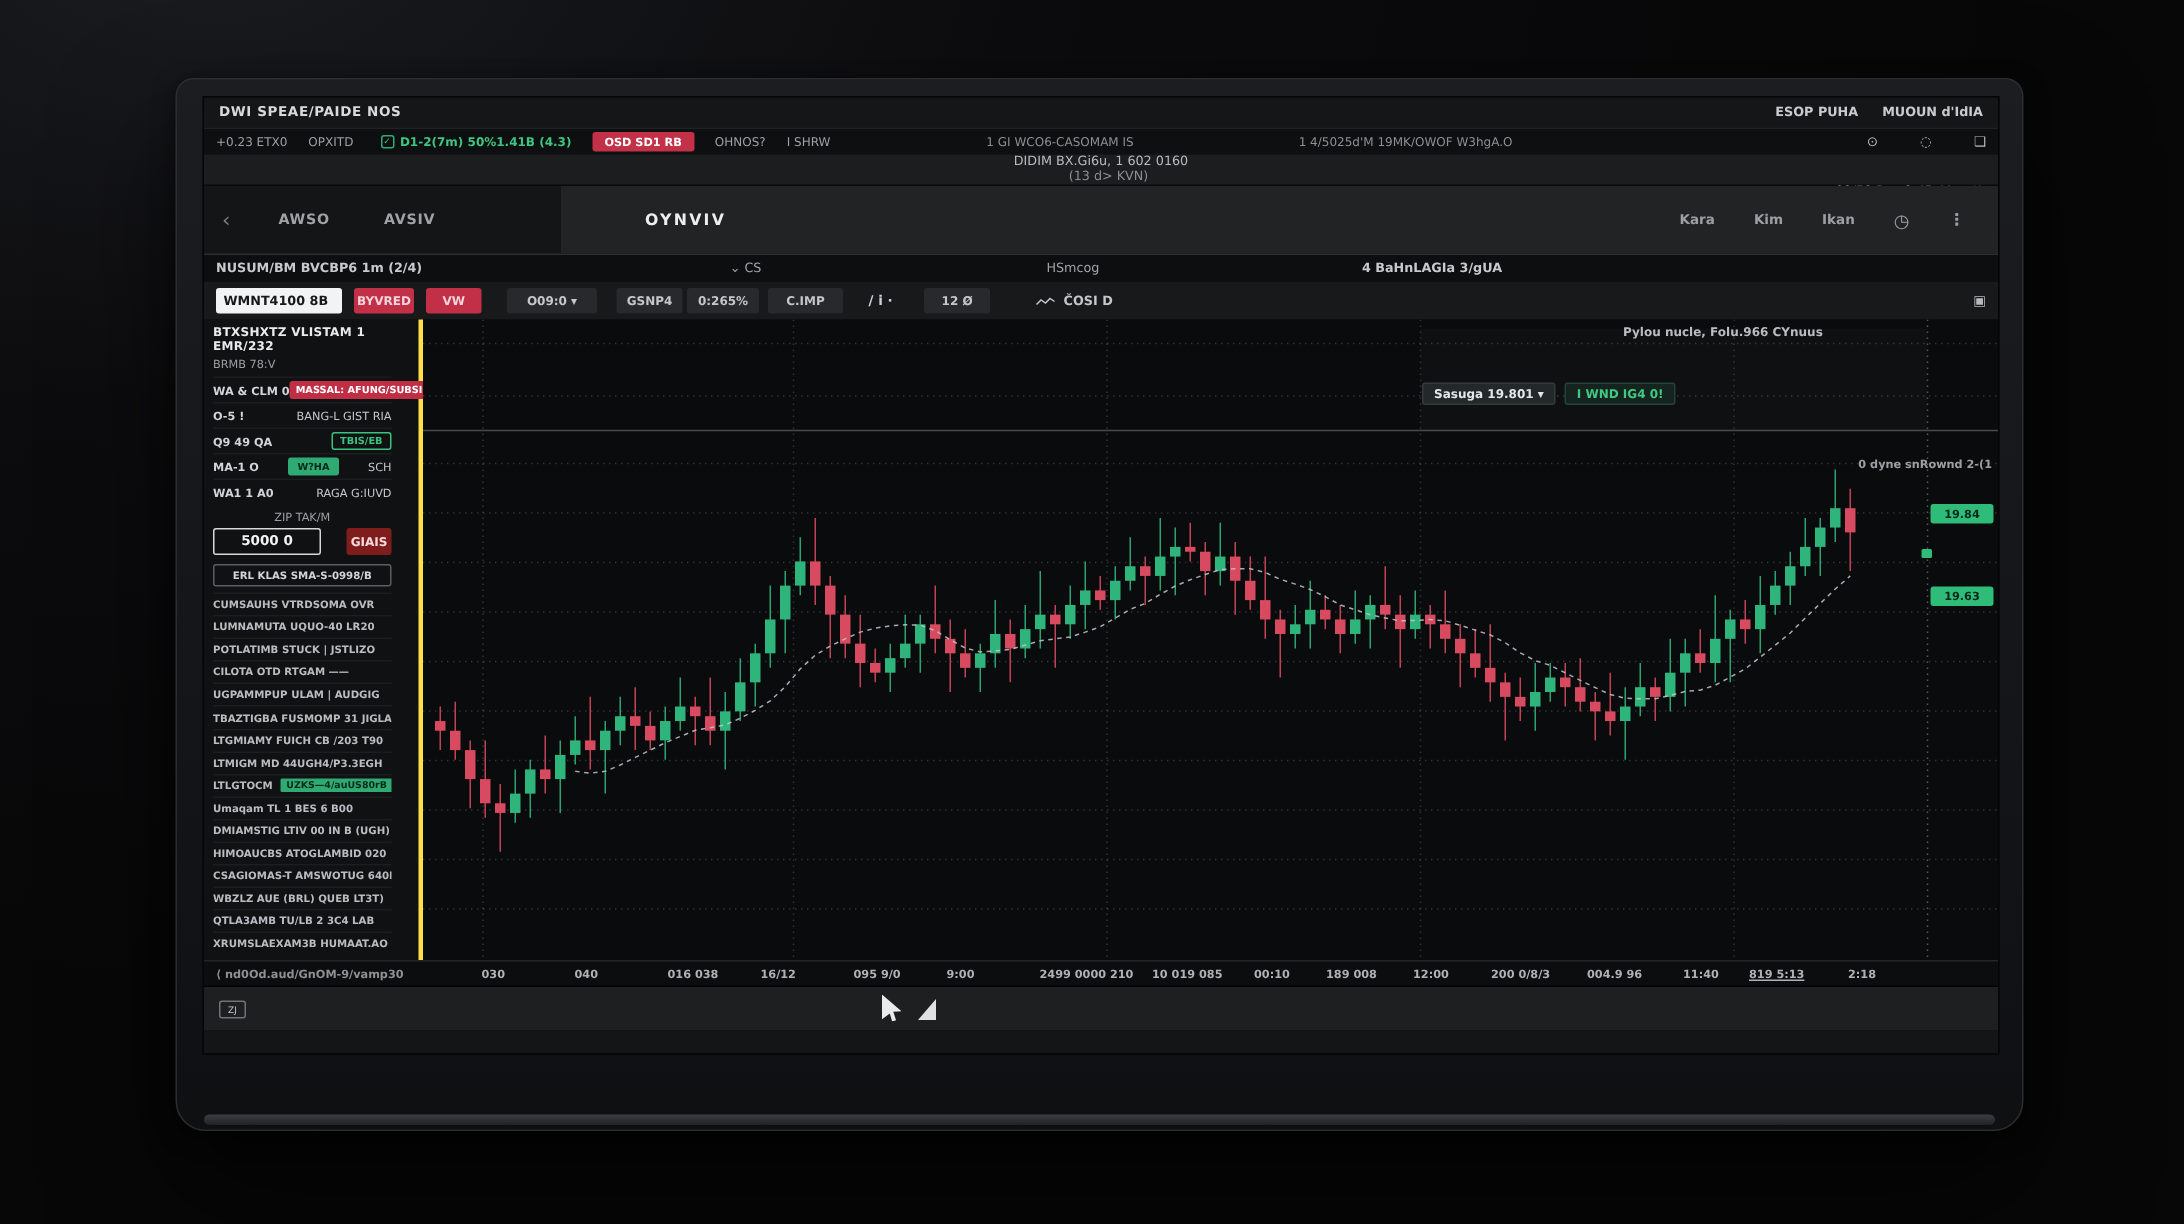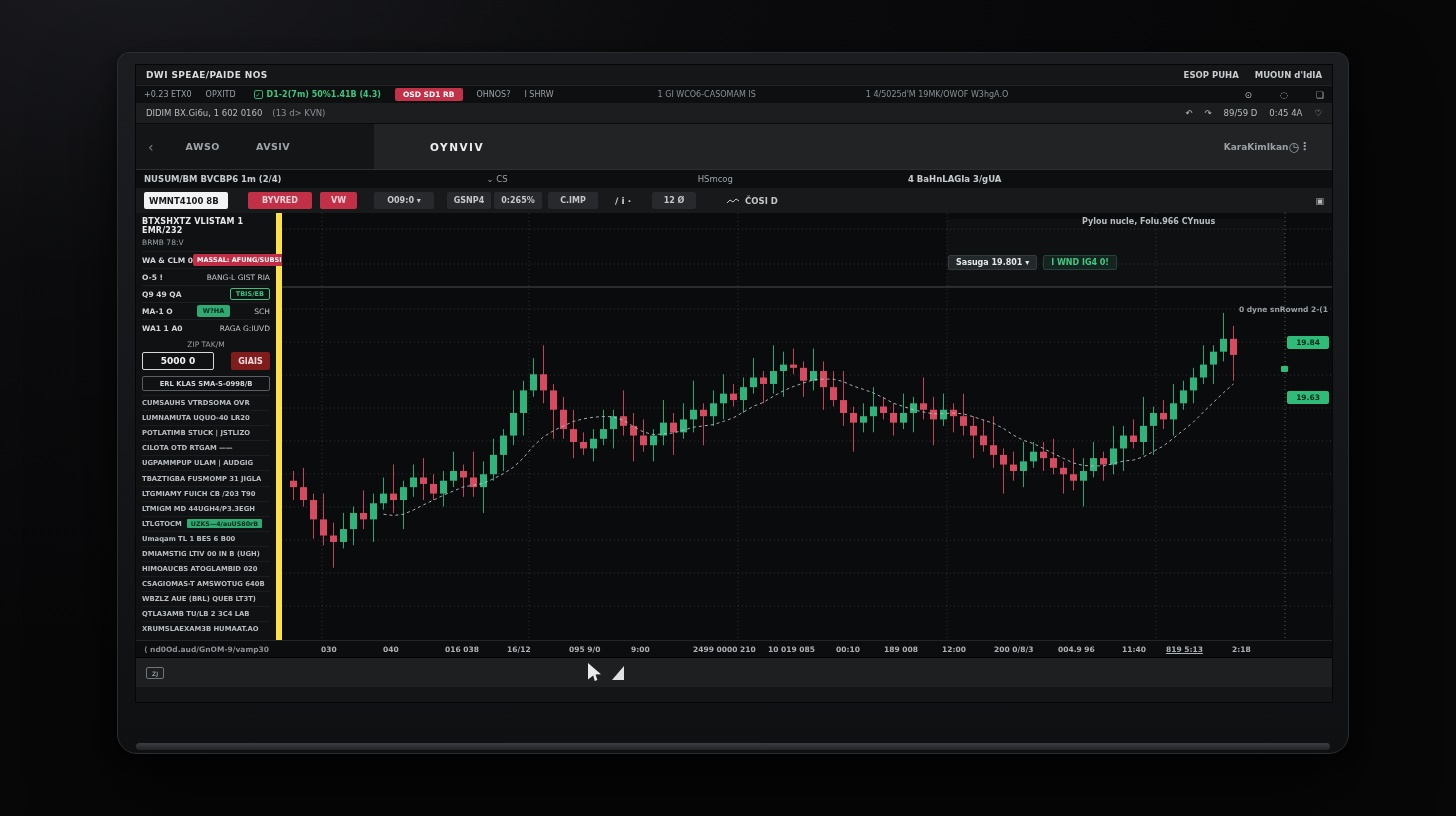--- a/index.html
+++ b/index.html
@@ -23,48 +23,48 @@
     display:flex;align-items:center;padding:0 8px;font-size:8px;color:#9aa0a5;white-space:nowrap;}
   .qb-item{margin-right:14px;}
   .shield{display:inline-block;width:9px;height:9px;border:1px solid #2fae74;border-radius:2px;color:#3ec57f;
     font-size:6px;line-height:8px;text-align:center;margin:0 4px;vertical-align:-1px;}
   .qb-green{color:#3ec57f;font-weight:bold;}
   .qb-alert{background:#c23147;color:#fff;font-weight:bold;border-radius:2px;padding:2px 8px;margin-right:14px;font-size:7.5px;}
   .qb-c1{margin-left:90px;color:#8a9095;}
   .qb-c2{margin-left:110px;color:#8a9095;}
   .qb-icons{margin-left:auto;display:flex;gap:28px;color:#b4b8bb;font-size:9px;}
   .menubar{position:absolute;left:0;top:38px;width:100%;height:21px;background:#1b1d1f;border-bottom:1px solid #0a0a0b;
-    display:flex;align-items:center;padding:0 10px;font-size:8.5px;color:#b9bcbf;}
+    display:flex;align-items:center;padding:0 10px;font-size:8.5px;color:#b9bcbf;flex-direction:column;}
   .mb-left2{color:#8b8f93;margin-left:10px;}
   .mb-right{margin-left:auto;display:flex;gap:12px;align-items:center;color:#b9bcbf;}
   
   .tabbar{position:absolute;left:0;top:59px;width:100%;height:45px;background:#141517;display:flex;align-items:center;}
   .tb-back{color:#7c8084;font-size:14px;margin:0 14px 0 12px;}
   .tab{color:#9fa3a7;font-size:9.5px;font-weight:bold;letter-spacing:.5px;padding:0 18px;}
   .tab-zone{position:absolute;left:238px;top:0;height:45px;right:0;background:#212325;display:flex;align-items:center;}
   .tab-active{color:#eceeef;font-size:10.5px;font-weight:bold;letter-spacing:1.5px;margin-left:56px;}
-  .tz-right{margin-left:auto;display:flex;align-items:center;margin-right:22px;color:#9ca0a4;font-size:9px;font-weight:bold;}
+  .tz-right{margin-left:auto;display:flex;gap:26px;align-items:center;margin-right:22px;color:#9ca0a4;font-size:9px;font-weight:bold;}
   
   .infobar{position:absolute;left:0;top:104px;width:100%;height:19px;background:#0d0e0f;border-top:1px solid #2c2e30;
     display:flex;align-items:center;padding:0 8px;font-size:8.5px;color:#c7cacd;}
   .ib-tool{color:#9fa3a7;margin-left:205px;}
   .ib-mid{color:#9fa3a7;margin-left:190px;}
   .ib-right{margin-left:175px;color:#c7cacd;font-weight:bold;}
   .toolbar{position:absolute;left:0;top:123px;width:100%;height:25px;background:#18191b;display:flex;align-items:center;padding:0 8px;}
   .tb-input{width:84px;height:17px;background:#f2f3f4;border-radius:2px;border:none;font-size:8.5px;font-weight:bold;
     color:#17181a;padding:0 5px;font-family:"DejaVu Sans",sans-serif;}
   .btn{height:17px;border-radius:2px;font-size:8px;font-weight:bold;display:flex;align-items:center;justify-content:center;padding:0 10px;}
   .btn-red{background:#c13047;color:#f3d4da;}
   .btn-dark{background:#27292c;color:#c3c7ca;}
   .tb-plain{color:#d0d3d6;font-size:9px;font-weight:bold;}
   .tb-ind{display:flex;align-items:center;gap:5px;color:#c3c7ca;font-size:8.5px;font-weight:bold;}
   .tb-righticon{margin-left:auto;color:#b6babd;font-size:9px;}
   
   .main{position:absolute;left:0;top:148px;width:100%;height:427px;display:flex;}
-  .sidepanel{position:relative;width:146px;height:100%;background:#101113;border-right:6px solid #fde047;padding:4px 6px 0 6px;}
+  .sidepanel{position:relative;width:146px;height:100%;background:#101113;border-right:3px solid #fde047;padding:4px 18px 0 6px;}
   .sp-title{font-size:8px;font-weight:bold;color:#e8eaec;letter-spacing:.2px;}
   .sp-sub{font-size:7.5px;color:#9ba0a4;margin-top:3px;}
   .sp-row{display:flex;align-items:center;justify-content:space-between;height:17px;border-top:1px solid rgba(255,255,255,.05);}
   .sp-lbl{font-size:7.5px;color:#d2d5d8;font-weight:bold;white-space:nowrap;}
   .sp-txt{font-size:7.5px;color:#c4c8cb;white-space:nowrap;}
   .bdg-red{background:#bf2e45;color:#fff;font-size:6.5px;font-weight:bold;border-radius:2px;padding:2px 4px;white-space:nowrap;}
   .bdg-gout{border:1px solid #39c27e;color:#39c27e;font-size:6.5px;font-weight:bold;border-radius:2px;padding:1px 5px;}
   .bdg-gfill{background:#2faa72;color:#07281a;font-size:6.5px;font-weight:bold;border-radius:2px;padding:2px 6px;}
   .sp-mid{font-size:7.5px;color:#9ba0a4;text-align:center;margin:4px 0 3px 0;}
   .sp-orderrow{display:flex;gap:17px;align-items:center;margin:2px 0 6px 0;}
@@ -164,21 +164,21 @@
 
       <div class="infobar">
         <span style="font-weight:bold;">NUSUM/BM  BVCBP6 1m (2/4)</span>
         <span class="ib-tool">⌄ CS</span>
         <span class="ib-mid">HSmcog</span>
         <span class="ib-right">4 BaHnLAGIa 3/gUA</span>
       </div>
 
       <div class="toolbar">
         <input class="tb-input" value="WMNT4100 8B" style="">
-        <div class="btn btn-red" style="width:64px;margin-left:20px;">BYVRED</div>
+        <div class="btn btn-red" style="width:40px;margin-left:8px;">BYVRED</div>
         <div class="btn btn-red" style="width:37px;margin-left:8px;">VW</div>
         <div class="btn btn-dark" style="width:60px;margin-left:17px;">O09:0 ▾</div>
         <div class="btn btn-dark" style="width:44px;margin-left:13px;">GSNP4</div>
         <div class="btn btn-dark" style="width:48px;margin-left:3px;">0:265%</div>
         <div class="btn btn-dark" style="width:50px;margin-left:6px;text-align:center;">C.IMP</div>
         <span class="tb-plain" style="margin-left:17px;">∕ i ·</span>
         <div class="btn btn-dark" style="width:44px;margin-left:21px;">12 Ø</div>
         <div class="tb-ind" style="margin-left:30px;align-items:center;">
           <svg width="14" height="8">
               <polyline points="1,6 4,3 7,5 10,2 13,4" fill="none" stroke="#c3c7ca" stroke-width="1"></polyline>

